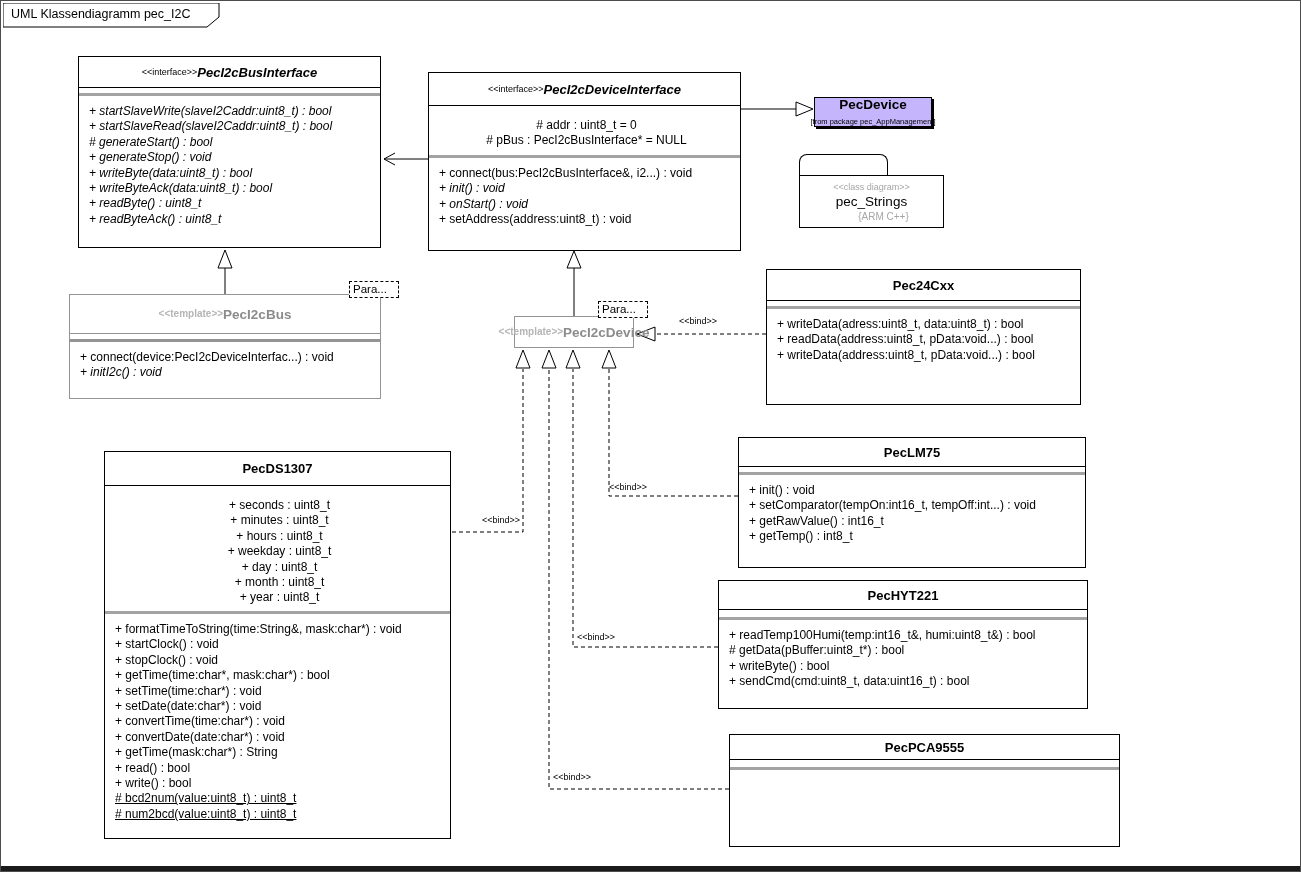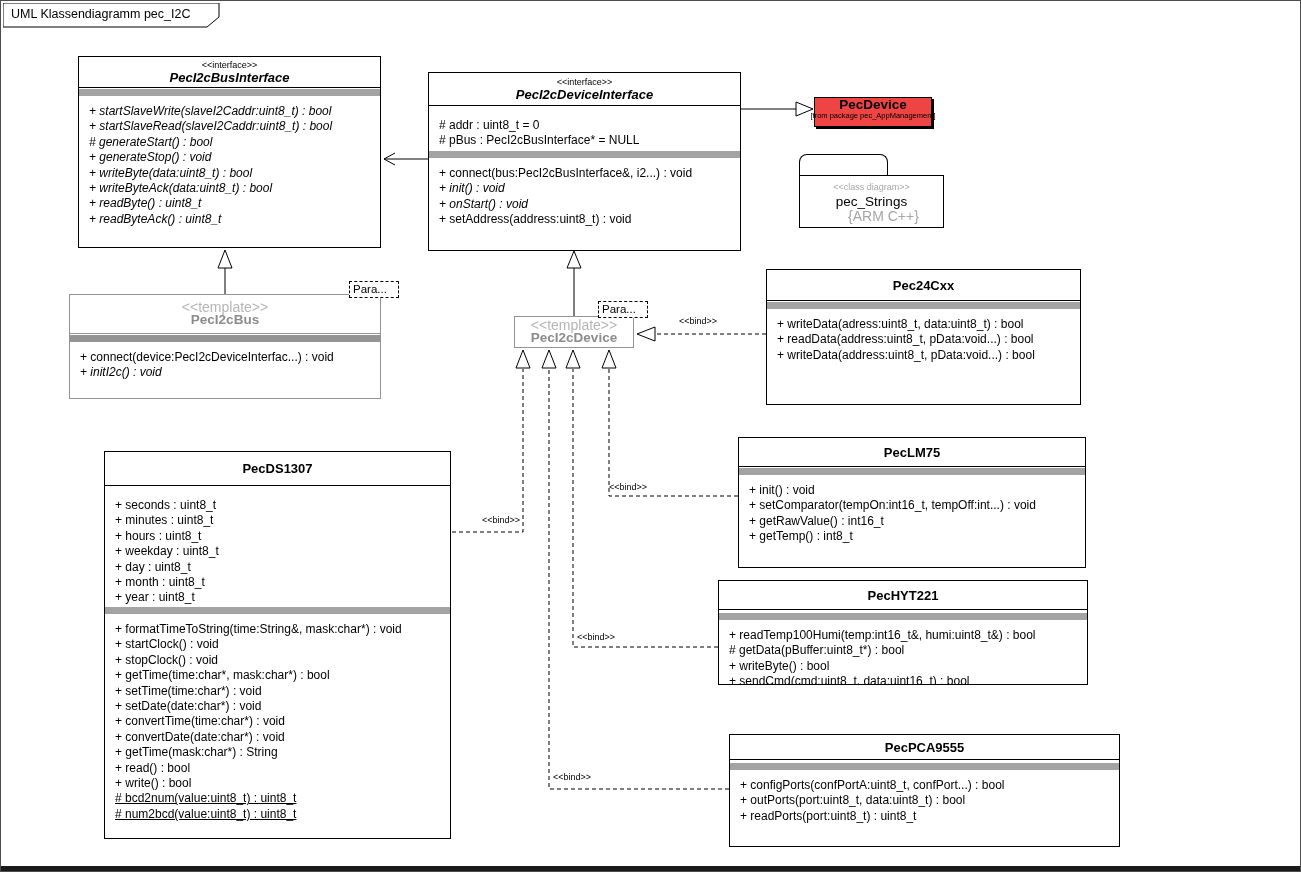--- a/index.html
+++ b/index.html
@@ -16,51 +16,51 @@
   
   #connectors{position:absolute;left:0;top:0;pointer-events:none;}
   #connectors line,#connectors polyline{stroke:#000;stroke-width:1;fill:none;}
   #connectors .dash{stroke-dasharray:4,3;}
   #connectors .tri{fill:#ffffff;stroke:#000;stroke-width:1;}
   #connectors .open-head{fill:none;stroke:#000;}
   
   .cls{position:absolute;background:#fff;border:1px solid #000;box-sizing:border-box;
        display:flex;flex-direction:column;}
   .cls.gray{border-color:#949494;}
-  .hdr{border-bottom:1px solid #000;display:flex;flex-direction:column;
+  .hdr{border-bottom:1px solid #000;display:flex;flex-direction:row;
        align-items:center;justify-content:center;flex:0 0 auto;box-sizing:border-box;}
   .gray .hdr{border-color:#949494;}
-  .attrs{border-bottom:7px solid #a3a3a3;flex:0 0 auto;box-sizing:border-box;
-         padding:8px 6px 0 10px;font-size:12px;line-height:15.4px;}
+  .attrs{border-bottom:3px solid #a3a3a3;flex:0 0 auto;box-sizing:border-box;
+         padding:8px 6px 0 10px;font-size:12px;line-height:15.4px;text-align:center;}
   .gray .attrs{border-color:#949494;}
   .attrs.empty{padding:0;}
   .methods{flex:1 1 auto;padding:8px 6px 0 10px;font-size:12px;line-height:15.4px;overflow:hidden;}
   .m,.a{white-space:nowrap;}
   .it{font-style:italic;}
   .ul{text-decoration:underline;}
   .stereo{font-size:9px;line-height:10px;}
   .iname{font-size:13px;font-weight:bold;font-style:italic;line-height:15px;}
   .cname{font-size:13px;font-weight:bold;line-height:15px;}
-  .tstereo{font-size:14px;line-height:10px;color:#b5b5b5;}
+  .tstereo{font-size:10px;line-height:10px;color:#b5b5b5;font-weight:bold;}
   .tname{font-size:13.5px;font-weight:bold;line-height:15px;color:#8c8c8c;}
   
-  #pecdevice{position:absolute;left:813px;top:96px;width:118px;height:30px;background:#ef4444;
+  #pecdevice{position:absolute;left:813px;top:96px;width:118px;height:30px;background:#c4b5fd;
     border:1px solid #000;box-shadow:2px 2px 0 #000;box-sizing:border-box;
-    display:flex;flex-direction:column;align-items:center;justify-content:flex-start;}
+    display:flex;flex-direction:column;align-items:center;justify-content:space-between;}
   #pecdevice .cname{font-size:13.5px;line-height:13px;}
   #pecdevice .sub{font-size:7.5px;line-height:9px;white-space:nowrap;}
   
   .pkg-tab{position:absolute;left:798px;top:153px;width:89px;height:22px;background:#fff;
     border:1px solid #000;border-bottom:none;border-radius:8px 8px 0 0;box-sizing:border-box;}
   .pkg-body{position:absolute;left:798px;top:174px;width:145px;height:53px;background:#fff;
     border:1px solid #000;box-sizing:border-box;display:flex;flex-direction:column;
     align-items:center;justify-content:center;}
   .pkg-stereo{font-size:9px;color:#a6a6a6;line-height:12px;}
   .pkg-name{font-size:13.5px;color:#000;line-height:17px;}
-  .pkg-tag{font-size:14px;color:#a6a6a6;line-height:13px;margin-left:24px;}
+  .pkg-tag{font-size:10px;color:#a6a6a6;line-height:13px;margin-left:24px;}
   
   .para{position:absolute;width:50px;height:17px;background:#fff;border:1px dashed #000;
     box-sizing:border-box;font-size:11.5px;line-height:14px;padding-left:3px;overflow:hidden;
     white-space:nowrap;}
   
   .bindlbl{position:absolute;font-size:9px;line-height:10px;white-space:nowrap;}
 </style>
 </head>
 <body>
 
@@ -198,43 +198,38 @@
     </div>
     <div class="attrs empty" style="height:8px;"></div>
     <div class="methods">
       <div class="m">+ init() : void</div>
       <div class="m">+ setComparator(tempOn:int16_t, tempOff:int...) : void</div>
       <div class="m">+ getRawValue() : int16_t</div>
       <div class="m">+ getTemp() : int8_t</div>
     </div>
   </div>
 
-  <div class="cls" style="left:717px;top:579px;width:370px;height:105px;">
+  <div class="cls" style="left:717px;top:579px;width:370px;height:129px;">
     <div class="hdr" style="height:29px;">
       <div class="cname">PecHYT221</div>
     </div>
     <div class="attrs empty" style="height:10px;"></div>
     <div class="methods">
       <div class="m">+ readTemp100Humi(temp:int16_t&amp;, humi:uint8_t&amp;) : bool</div>
       <div class="m"># getData(pBuffer:uint8_t*) : bool</div>
       <div class="m">+ writeByte() : bool</div>
       <div class="m">+ sendCmd(cmd:uint8_t, data:uint16_t) : bool</div>
     </div>
   </div>
 
   <div class="cls" style="left:728px;top:733px;width:391px;height:113px;">
     <div class="hdr" style="height:25px;">
       <div class="cname">PecPCA9555</div>
     </div>
     <div class="attrs empty" style="height:10px;"></div>
-    <div class="methods">
-      <div class="m">+ configPorts(confPortA:uint8_t, confPort...) : bool</div>
-      <div class="m">+ outPorts(port:uint8_t, data:uint8_t) : bool</div>
-      <div class="m">+ readPorts(port:uint8_t) : uint8_t</div>
-    </div>
   </div>
 
   <div class="cls" style="left:103px;top:450px;width:347px;height:388px;">
     <div class="hdr" style="height:34px;">
       <div class="cname">PecDS1307</div>
     </div>
     <div class="attrs" style="height:128px;padding-top:12px;">
       <div class="a">+ seconds : uint8_t</div>
       <div class="a">+ minutes : uint8_t</div>
       <div class="a">+ hours : uint8_t</div>

